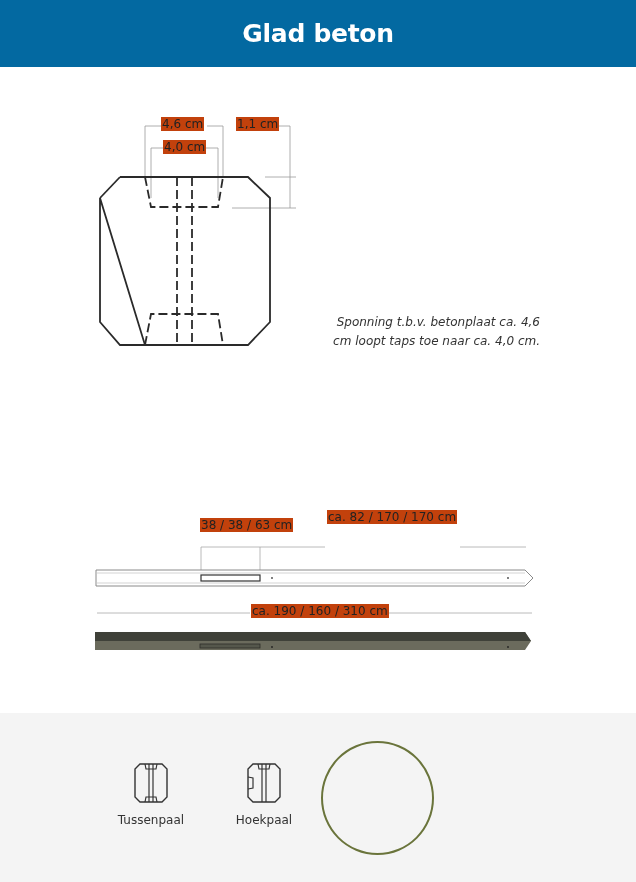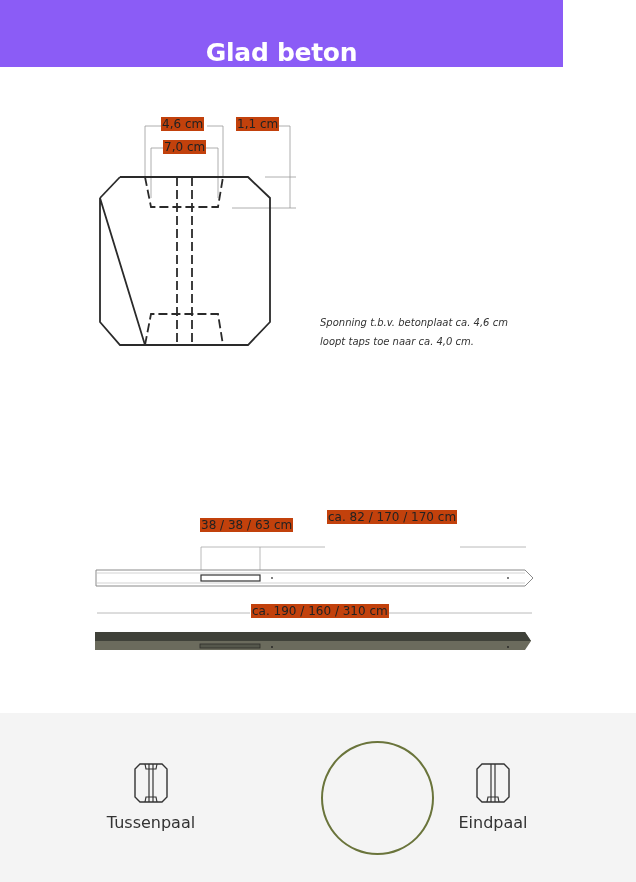--- a/index.html
+++ b/index.html
@@ -2,50 +2,50 @@
 <html><head>
 <meta charset="utf-8">
 <style>
   html, body { margin: 0; padding: 0; }
   body {
     width: 636px; height: 882px; overflow: hidden; position: relative;
     background: #ffffff;
     font-family: "Liberation Sans", sans-serif;
   }
   .header {
-    position: absolute; left: 0; top: 0; width: 563px; height: 67px;
-    background: #8b5cf6;
-    display: flex; align-items: flex-end; justify-content: center;
+    position: absolute; left: 0; top: 0; width: 636px; height: 67px;
+    background: #0369a1;
+    display: flex; align-items: center; justify-content: center;
   }
   .header-title {
     color: #ffffff; font-family: "DejaVu Sans", sans-serif;
     font-size: 25px; font-weight: bold; letter-spacing: -0.3px;
   }
   .drawing { position: absolute; left: 0; top: 67px; width: 636px; height: 646px; }
   .note {
-    position: absolute; left: 320px; top: 313px; width: 210px;
+    position: absolute; left: 330px; top: 313px; width: 210px;
     font-family: "DejaVu Sans", sans-serif; font-style: italic;
-    font-size: 10px; line-height: 19px; color: #333;
+    font-size: 12px; line-height: 19px; color: #333; text-align: right;
   }
   .dim {
     position: absolute; font-family: "DejaVu Sans", sans-serif;
     font-size: 12px; color: #222; background: #c2410c; padding: 0 1px; white-space: nowrap;
   }
   .footer {
     position: absolute; left: 0; top: 713px; width: 636px; height: 169px;
     background: #f4f4f4;
   }
   .post-type {
     position: absolute; top: 50px; width: 110px; margin-left: -55px;
     display: flex; flex-direction: column; align-items: center; cursor: pointer;
   }
   .post-type svg { display: block; }
   .post-label {
     margin-top: 10px; font-family: "DejaVu Sans", sans-serif;
-    font-size: 16px; color: #333;
+    font-size: 12px; color: #333;
   }
   .selected-ring {
     position: absolute; left: 321px; top: 28px; width: 113px; height: 114px;
     border: 2px solid #6a743b; border-radius: 50%; box-sizing: border-box;
   }
 </style>
 </head>
 <body>
 
 <div class="header">
@@ -80,21 +80,21 @@
       <g stroke="#2a2a2a" stroke-width="1.8" fill="none" stroke-dasharray="9,4">
         <path d="M145,177 L151,207 L218,207 L223,177"></path>
         <path d="M145,345 L151,314 L218,314 L223,345"></path>
         <line x1="177" y1="177" x2="177" y2="345"></line>
         <line x1="192" y1="177" x2="192" y2="345"></line>
       </g>
     </g>
   </svg>
 
   <span class="dim" style="left:161px;top:50px">4,6 cm</span>
-  <span class="dim" style="left:163px;top:73px">7,0 cm</span>
+  <span class="dim" style="left:163px;top:73px">4,0 cm</span>
   <span class="dim" style="left:236px;top:50px">1,1 cm</span>
 
   <div class="note" style="top:246px">Sponning t.b.v. betonplaat ca. 4,6 cm loopt taps toe naar ca. 4,0 cm.</div>
 
   <svg width="636" height="646" style="position:absolute;left:0;top:0" viewBox="0 0 636 646">
     <g transform="translate(0,-67)">
 
       <g stroke="#a8a8a8" stroke-width="0.8" fill="none">
         <line x1="201" y1="547" x2="325" y2="547"></line>
         <line x1="460" y1="547" x2="526" y2="547"></line>
@@ -130,24 +130,25 @@
   <div class="post-type" style="left:151px">
     <svg width="34" height="40" viewBox="0 0 34 40">
       <path d="M6,1 L28,1 L33,6 L33,34 L28,39 L6,39 L1,34 L1,6 Z" fill="none" stroke="#333" stroke-width="1.4"></path>
       <path d="M11,1 L12,6 L22,6 L23,1 M11,39 L12,34 L22,34 L23,39" fill="none" stroke="#333" stroke-width="1.2"></path>
       <line x1="15" y1="1" x2="15" y2="39" stroke="#333" stroke-width="1.2"></line>
       <line x1="19" y1="1" x2="19" y2="39" stroke="#333" stroke-width="1.2"></line>
     </svg>
     <span class="post-label">Tussenpaal</span>
   </div>
 
-
-
-  <div class="post-type" style="left:493px">
+  <div class="post-type" style="left:264px">
     <svg width="34" height="40" viewBox="0 0 34 40">
       <path d="M6,1 L28,1 L33,6 L33,34 L28,39 L6,39 L1,34 L1,6 Z" fill="none" stroke="#333" stroke-width="1.4"></path>
-      <path d="M11,39 L12,34 L22,34 L23,39" fill="none" stroke="#333" stroke-width="1.2"></path>
+      <path d="M11,1 L12,6 L22,6 L23,1" fill="none" stroke="#333" stroke-width="1.2"></path>
+      <path d="M1,14 L6,15 L6,25 L1,26" fill="none" stroke="#333" stroke-width="1.2"></path>
       <line x1="15" y1="1" x2="15" y2="39" stroke="#333" stroke-width="1.2"></line>
       <line x1="19" y1="1" x2="19" y2="39" stroke="#333" stroke-width="1.2"></line>
     </svg>
-    <span class="post-label">Eindpaal</span>
+    <span class="post-label">Hoekpaal</span>
   </div>
+
+
 </div>
 
 </body></html>

